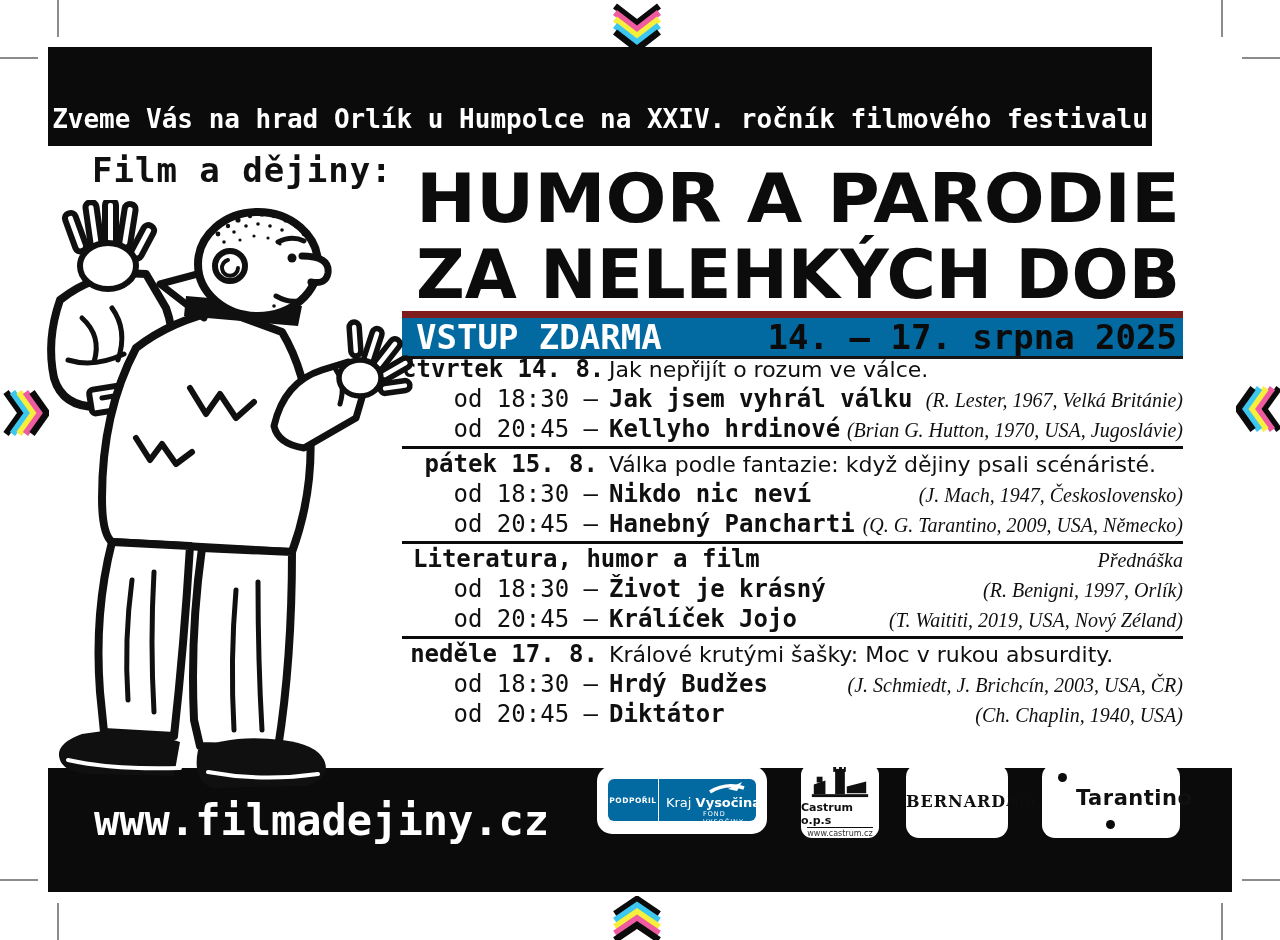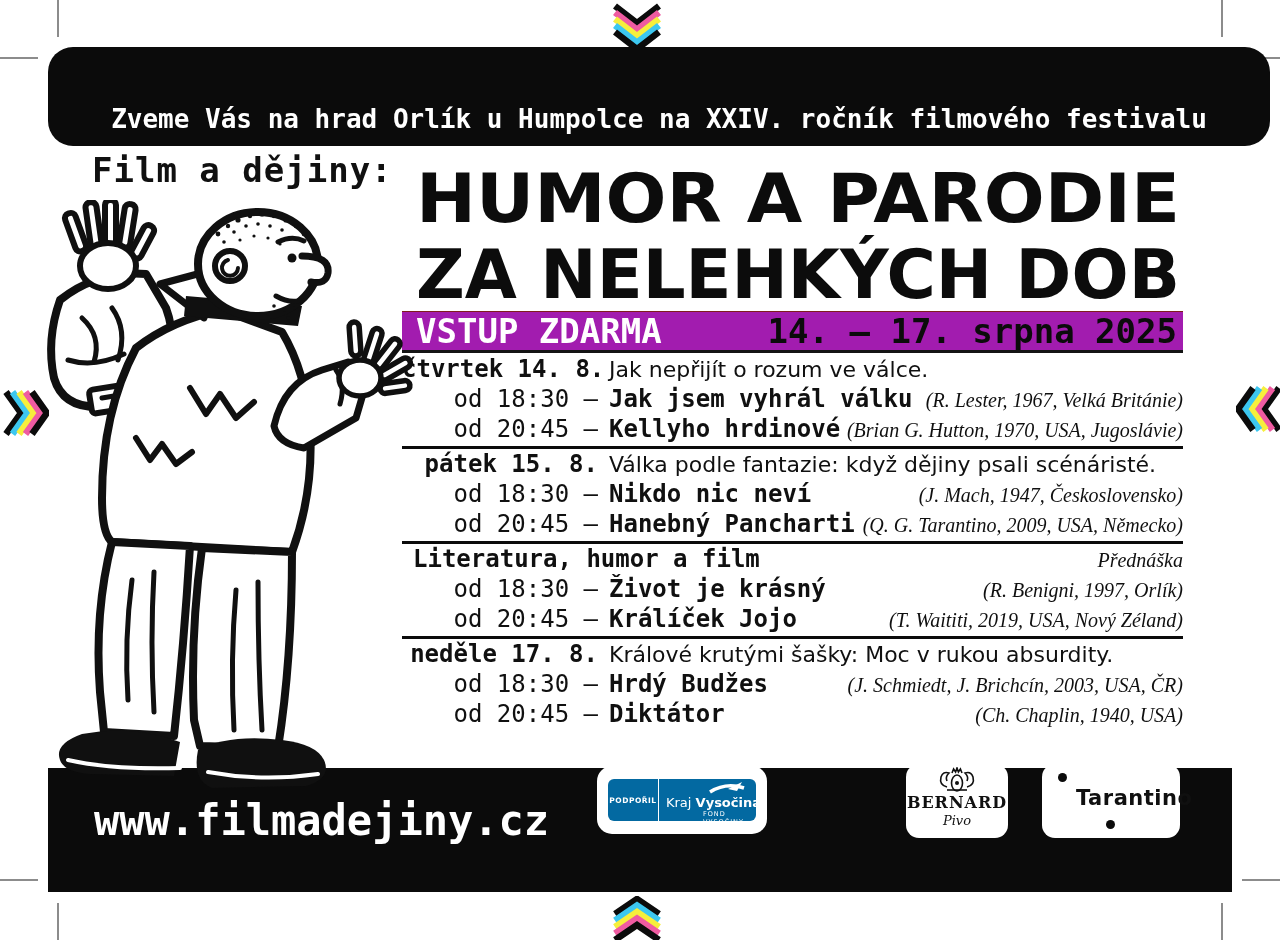--- a/index.html
+++ b/index.html
@@ -4,31 +4,31 @@
 <style>
   html,body{margin:0;padding:0;background:#fff;}
   #page{position:relative;width:1280px;height:940px;background:#ffffff;overflow:hidden;
         font-family:"DejaVu Sans Mono", monospace; color:#101010;}
   .abs{position:absolute;}
 
   
   .crop{position:absolute;background:#8c8c8c;}
 
   
-  #header-bar{left:48px;top:47px;width:1222px;height:99px;background:#0b0b0b;
-    display:flex;align-items:flex-end;justify-content:center;border-radius:25px;}
+  #header-bar{left:48px;top:47px;width:1104px;height:99px;background:#0b0b0b;
+    display:flex;align-items:flex-end;justify-content:center;}
   #header-bar .txt{color:#fff;font-size:26px;font-weight:bold;white-space:nowrap;padding-bottom:12px;}
 
   #series-label{left:92px;top:150px;font-size:34px;font-weight:bold;letter-spacing:1px;}
 
   #big-title{left:412px;top:156px;width:772px;}
   #big-title svg{display:block;}
 
-  #gray-bar{left:402px;top:311px;width:781px;height:38px;background:#a21caf;
-    border-top:1px solid #7f1d1d;border-bottom:3px solid #141414;
+  #gray-bar{left:402px;top:311px;width:781px;height:38px;background:#0369a1;
+    border-top:7px solid #7f1d1d;border-bottom:3px solid #141414;
     display:flex;align-items:center;}
   #gray-bar .free{color:#fff;font-weight:bold;font-size:34px;margin-left:14px;white-space:nowrap;}
   #gray-bar .dates{color:#0b0b0b;font-weight:bold;font-size:34px;margin-left:auto;margin-right:6px;white-space:nowrap;}
 
   
   #program{left:402px;top:354px;width:781px;}
   .day-block{border-bottom:3px solid #0b0b0b;padding:0 0 2px 0;}
   .day-block.last{border-bottom:none;}
   .prow{display:flex;align-items:baseline;line-height:30px;height:30px;}
   .col-left{width:196px;flex:none;text-align:right;font-size:24px;white-space:pre;}
@@ -57,21 +57,21 @@
   #logo-kraj .fond{position:absolute;right:6px;top:31px;font-size:6.5px;letter-spacing:1px;padding-left:44px;}
   #logo-kraj .swoosh{position:absolute;right:8px;top:2px;}
 
   #logo-castrum{left:801px;top:764px;width:78px;height:74px;border-radius:11px;
       display:flex;flex-direction:column;align-items:center;}
   #logo-castrum .cname{font-family:"DejaVu Sans", sans-serif;font-weight:bold;font-size:11px;margin-top:1px;}
   #logo-castrum .curl{font-family:"DejaVu Sans", sans-serif;font-size:8px;border-top:1px solid #0b0b0b;
       padding-top:1px;color:#333;}
 
   #logo-bernard{left:906px;top:764px;width:102px;height:74px;border-radius:13px;
-      display:flex;flex-direction:column;align-items:center;}
+      display:flex;flex-direction:row;align-items:center;}
   #logo-bernard .bname{font-family:"DejaVu Serif", serif;font-weight:bold;font-size:16px;letter-spacing:1px;}
   #logo-bernard .bsub{font-family:"DejaVu Serif", serif;font-style:italic;font-size:13px;margin-top:1px;}
 
   #logo-humpolec{left:1042px;top:764px;width:138px;height:74px;border-radius:13px;}
   #logo-humpolec .hname{position:absolute;left:34px;top:22px;font-family:"DejaVu Sans", sans-serif;
       font-weight:bold;font-size:21px;letter-spacing:.5px;}
   #logo-humpolec .dot{position:absolute;width:9px;height:9px;border-radius:50%;background:#0b0b0b;}
 
   .chev{position:absolute;}
   #figure-svg{left:40px;top:200px;z-index:2;}
@@ -332,20 +332,36 @@
         <svg class="swoosh" width="42" height="14" viewBox="0 0 42 14">
           <path d="M4,11 Q20,1 38,7" stroke="#ffffff" stroke-width="3.5" fill="none"></path>
           <path d="M22,8 L36,1 L31,10 Z" fill="#ffffff"></path>
         </svg>
         <div class="kraj-name"><span>Kraj </span><b>Vysočina</b></div>
         <div class="fond">FOND VYSOČINY</div>
       </div>
     </div>
   </div>
 
+  <div class="logo" id="logo-castrum">
+    <svg width="58" height="34" viewBox="0 0 58 34" style="margin-top:3px;">
+      <g fill="#101010">
+        <rect x="24" y="2" width="10" height="26"></rect>
+        <rect x="22" y="0" width="3" height="5"></rect>
+          <rect x="28" y="0" width="3" height="5"></rect>
+          <rect x="33" y="0" width="2" height="5"></rect>
+        <path d="M2,18 L14,14 L14,28 L2,28 Z"></path>
+        <rect x="5" y="10" width="6" height="6"></rect>
+        <path d="M36,20 L56,15 L56,27 L36,27 Z"></path>
+        <rect x="0" y="28" width="58" height="3"></rect>
+      </g>
+    </svg>
+    <div class="cname">Castrum o.p.s</div>
+    <div class="curl">www.castrum.cz</div>
+  </div>
 
   <div class="logo" id="logo-bernard">
     <svg width="48" height="26" viewBox="0 0 48 26" style="margin-top:3px;">
       <g stroke="#101010" fill="none" stroke-width="1.6">
         <ellipse cx="24" cy="16" rx="5.5" ry="8"></ellipse>
         <path d="M19,6 l1.6,-4 2,3 1.4,-4 1.4,4 2,-3 1.6,4"></path>
         <path d="M14,20 q-8,-2 -6,-10 q2,-6 8,-4 q-4,4 -2,8"></path>
         <path d="M34,20 q8,-2 6,-10 q-2,-6 -8,-4 q4,4 2,8"></path>
         <path d="M14,23 h20"></path>
       </g>

